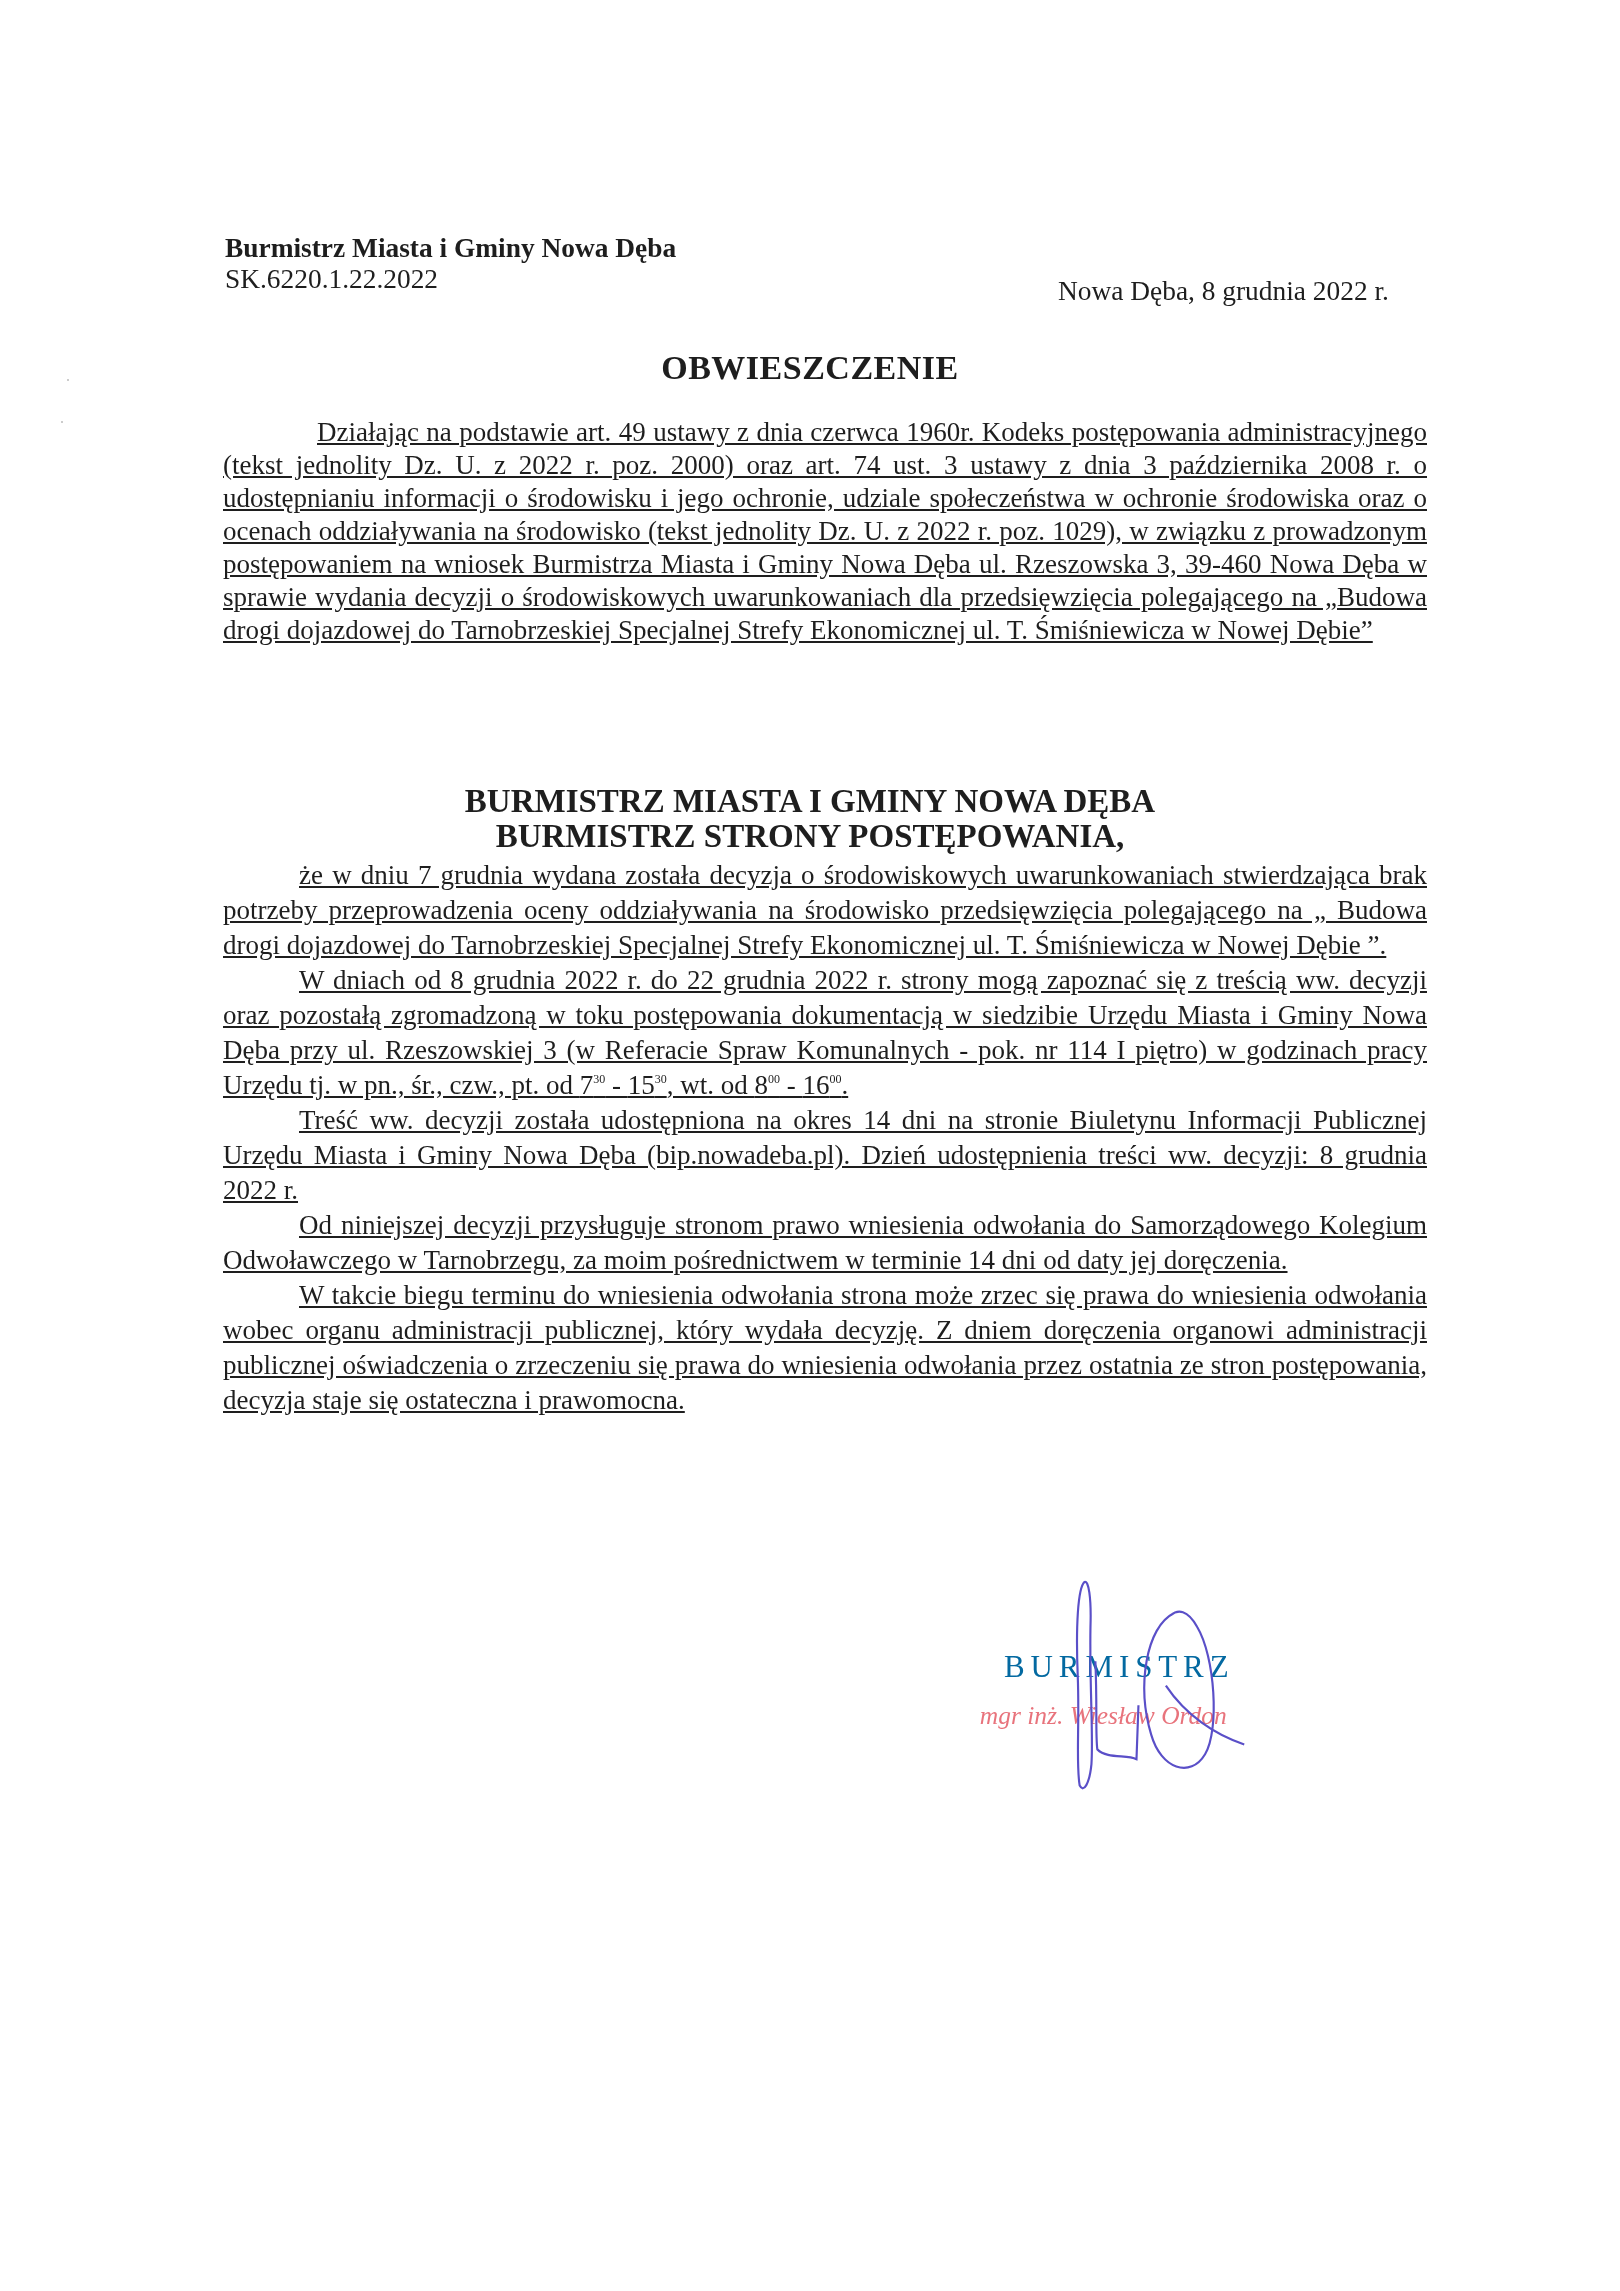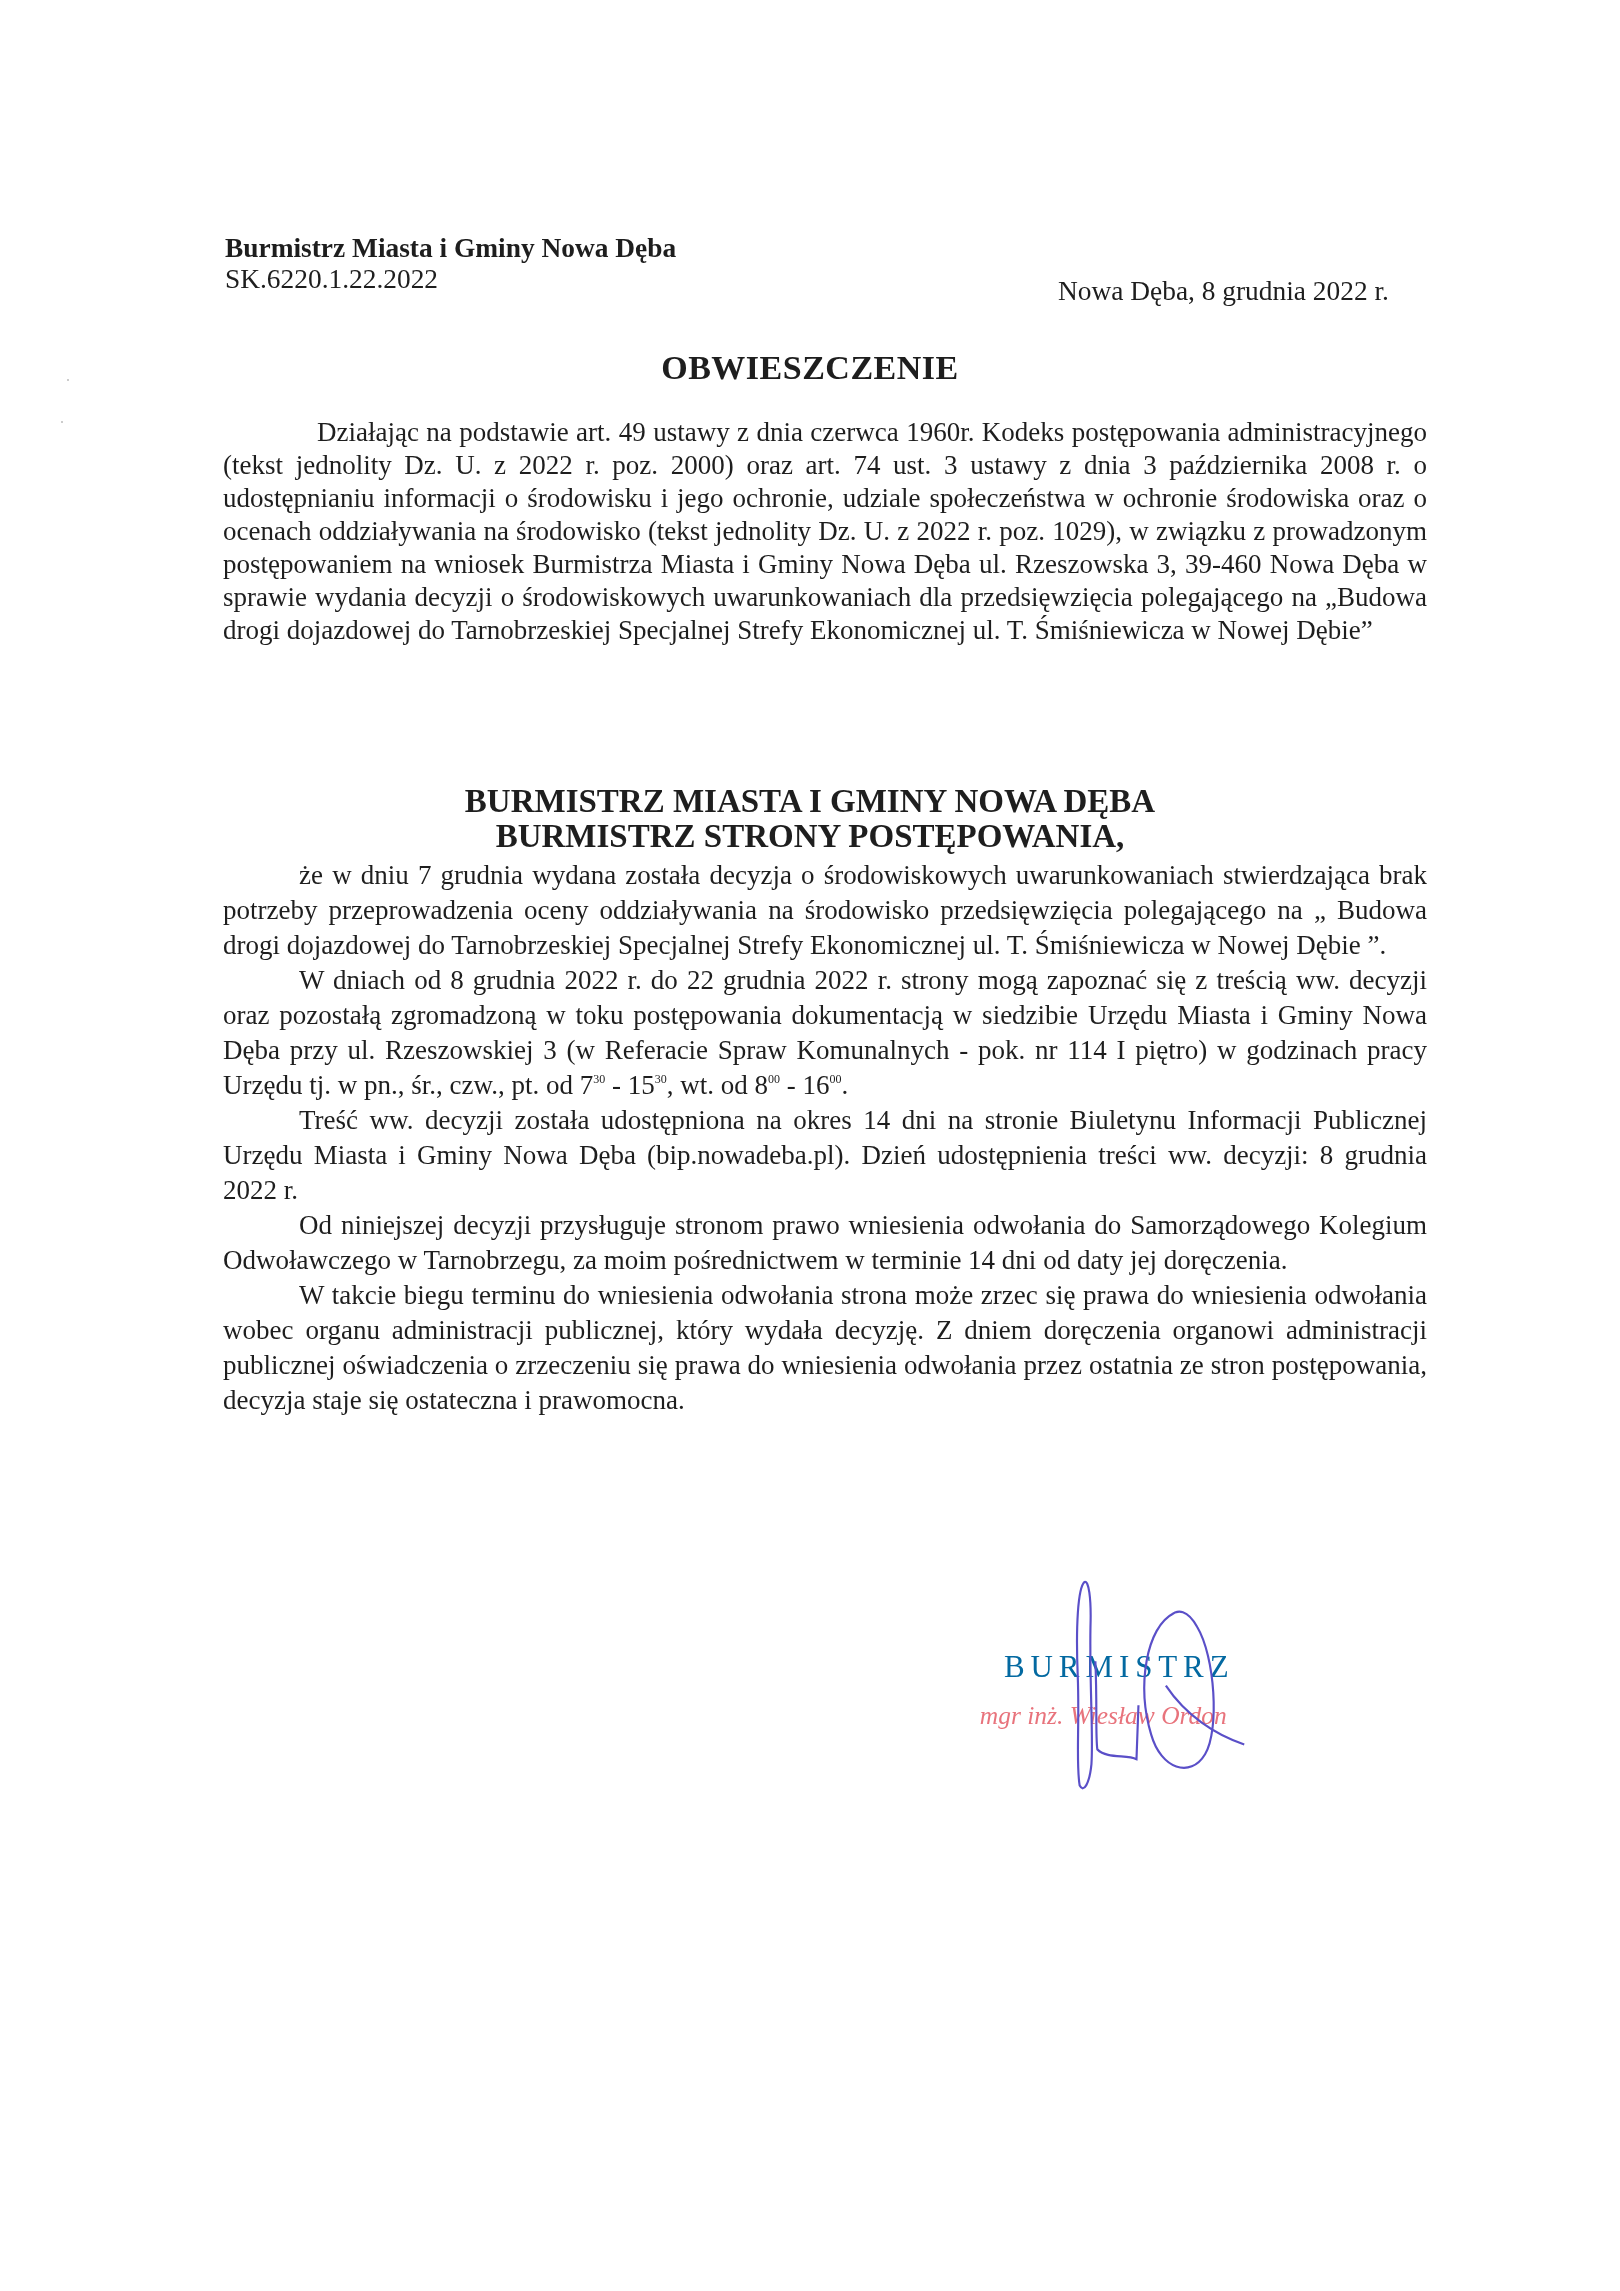--- a/index.html
+++ b/index.html
@@ -11,21 +11,21 @@
     .page { position: absolute; left: 0; top: 0; width: 1620px; height: 2292px; background: #fff; }
     .margin-dot { position: absolute; width: 2px; height: 2px; background: #bbb; border-radius: 1px; }
 
     .header { position: absolute; left: 225px; top: 233px; font-size: 27.4px; line-height: 31px; }
     .header .org { font-weight: bold; }
     .date { position: absolute; left: 1058px; top: 276px; font-size: 27.4px; line-height: 31px; white-space: nowrap; text-align: center; }
 
     .title { position: absolute; left: 0; width: 1620px; top: 349px; text-align: center; font-weight: bold; font-size: 34px; letter-spacing: 0.5px; }
 
     .body-block { position: absolute; left: 223px; width: 1204px; font-size: 27px; line-height: 33px; text-align: justify; }
-    .body-block p { margin: 0; text-indent: 94px; }
+    .body-block p { margin: 0; text-indent: 94px; text-decoration: underline; }
     .intro { top: 416px; }
 
     .heading2 { position: absolute; left: 0; width: 1620px; top: 784px; text-align: center; font-weight: bold; font-size: 33px; line-height: 35px; }
 
     .main { top: 858px; line-height: 35px; }
     .main p { text-indent: 76px; }
     sup { font-size: 12px; line-height: 0; vertical-align: 10.8px; }
 
     .stamp { position: absolute; left: 970px; top: 1568px; width: 333px; height: 255px; }
     .stamp-title { position: absolute; left: 34px; top: 81px; color: #0369a1; font-size: 31px; letter-spacing: 5.9px; font-family: "Liberation Serif", serif; }

